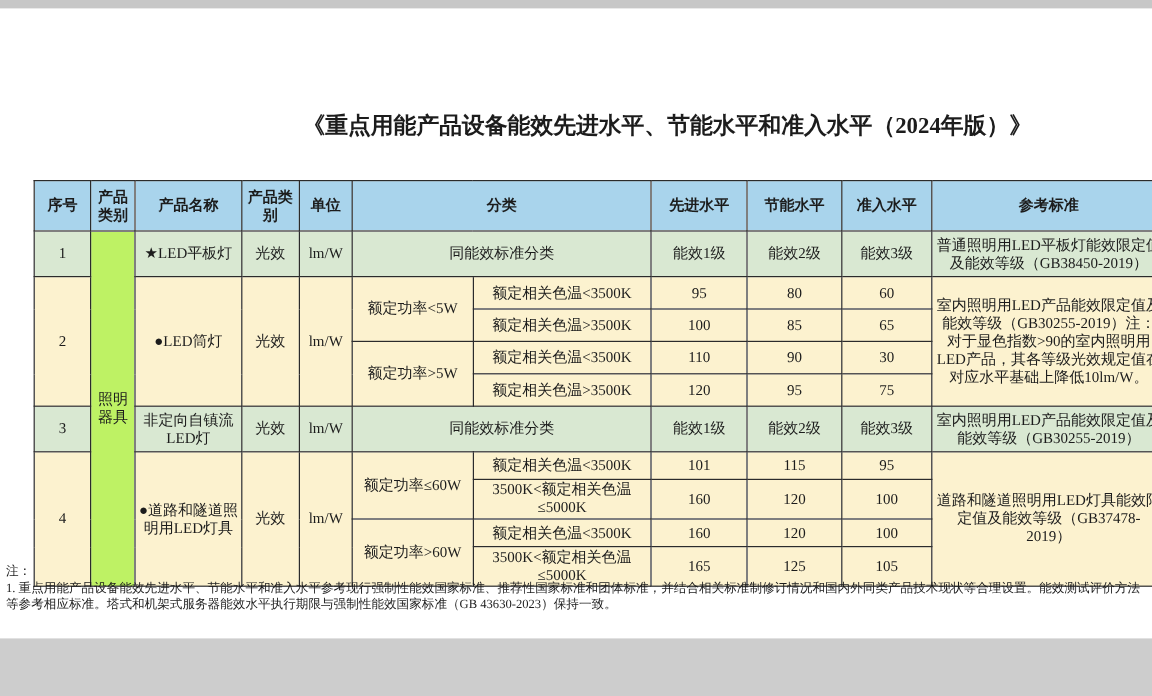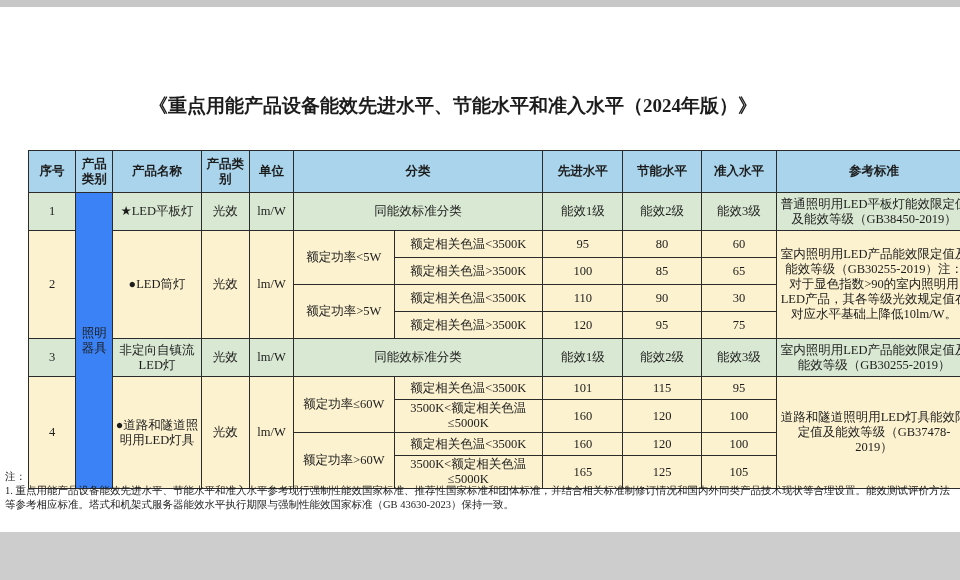--- a/index.html
+++ b/index.html
@@ -6,44 +6,43 @@
   body{
     width:960px;height:580px;position:relative;overflow:hidden;
     background:#ffffff;
     font-family:"Liberation Serif","DejaVu Serif",serif;
     color:#1c1c1c;
   }
   .top-strip{position:absolute;top:0;left:0;width:960px;height:7px;background:#c7c7c7;}
   .bottom-strip{position:absolute;bottom:0;left:0;width:960px;height:48px;background:#cdcdcd;}
   .doc-title{
     position:absolute;top:92px;left:0;width:860px;
-    text-align:center;font-weight:bold;font-size:19px;line-height:27px;
+    text-align:right;font-weight:bold;font-size:19px;line-height:27px;
     font-family:"Liberation Serif","DejaVu Serif",serif;
-    padding-left:23px;
   }
   table.main{
     position:absolute;left:8px;top:150px;width:944px;
     border-collapse:collapse;table-layout:fixed;margin-left:20px;
   }
   table.main td,table.main th{
     border:1px solid #2b2b2b;
     text-align:center;vertical-align:middle;
     font-size:12.5px;line-height:15px;
     padding:1px 2px;
     overflow:hidden;
     font-weight:normal;
   }
   table.main th{
     background:#a9d4ec;
     font-family:"Liberation Sans","DejaVu Sans",sans-serif;
     font-weight:bold;font-size:12.5px;
   }
   .bg-green{background:#d9e8d2;}
   .bg-cream{background:#fcf2cf;}
-  .bg-white{background:#3b82f6;}
+  .bg-white{background:#bef264;}
   td.ref{
     text-align:left;padding:2px 5px;font-size:12px;line-height:15px;
   }
   .notes{
     position:absolute;left:5px;top:470px;width:950px;
     font-size:10.5px;line-height:14px;text-align:left;
   }
   .notes .note-item{margin:0;}
 </style>
 </head>

